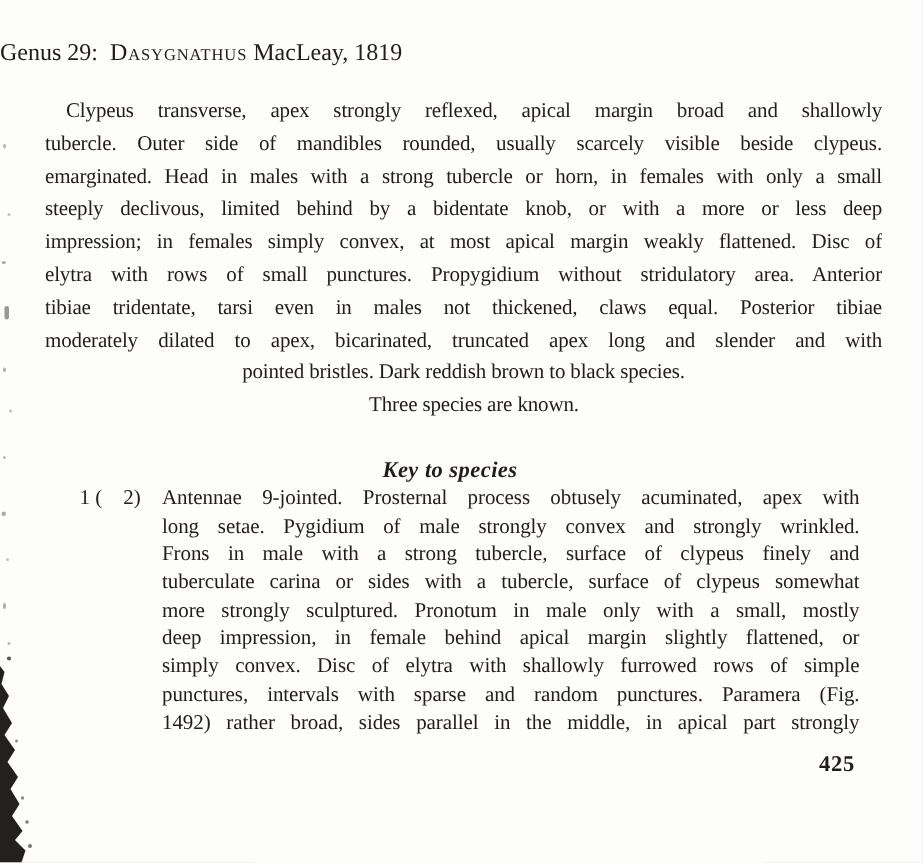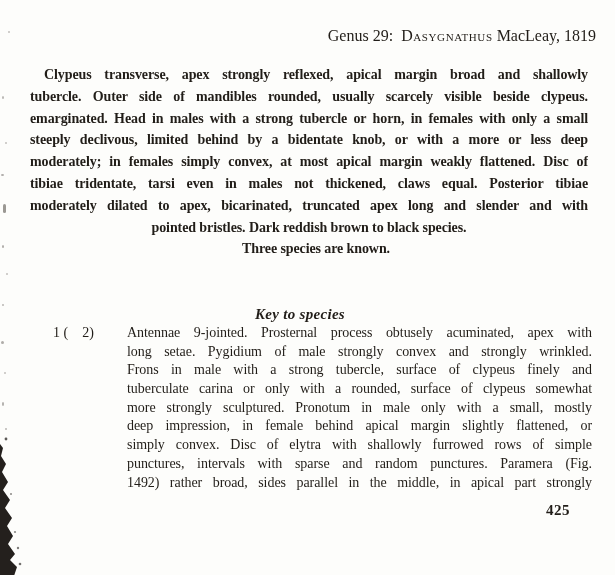--- a/index.html
+++ b/index.html
@@ -11,45 +11,45 @@
     position:relative;
     width:615px;height:575px;
     background:var(--paper);
     color:var(--ink);
     font-family:"Liberation Serif","DejaVu Serif",serif;
     overflow:hidden;
     margin:0 auto;
   }
   .title{
     position:absolute;top:25px;left:0;width:596px;
-    text-align:right;font-size:16px;line-height:22px;
+    text-align:left;font-size:16px;line-height:22px;
   }
   .title span{white-space:pre;}
   .smallcaps{font-variant:small-caps;letter-spacing:.6px;}
   .bodytext{
     position:absolute;left:30px;top:64px;width:558px;
-    font-size:14px;letter-spacing:-0.1px;font-weight:bold;
+    font-size:14px;letter-spacing:-0.1px;
   }
   .bodytext .tline{height:21.8px;line-height:21.8px;}
   .tline{overflow:hidden;text-align:center;}
   .tline.just{text-align:justify;}
   .tline.just::after{content:"";display:inline-block;width:100%;height:0;}
   .tline.indent{text-indent:14px;}
   .key-heading{
     position:absolute;top:303px;left:0;width:600px;
     text-align:center;font-style:italic;font-size:15px;line-height:22px;
     letter-spacing:.3px;
     font-weight:bold;
   }
   .key-label{
     position:absolute;left:53px;top:324px;
     font-size:14px;line-height:18.7px;white-space:pre;
   }
   .key-text{
-    position:absolute;left:127px;top:324px;width:465px;
+    position:absolute;left:108px;top:324px;width:465px;
     font-size:14px;letter-spacing:-0.05px;
   }
   .key-text .tline{height:18.7px;line-height:18.7px;}
   .page-number{
     position:absolute;left:546px;top:500px;
     font-size:15px;font-weight:bold;letter-spacing:.5px;line-height:20px;
   }
   .blob{position:absolute;left:0;top:436px;}
   .sp{position:absolute;background:#3a332c;border-radius:50%;}
 </style>
@@ -60,36 +60,37 @@
 
   <div class="title">
     <span>Genus 29:  </span><span class="smallcaps">Dasygnathus</span><span> MacLeay, 1819</span>
   </div>
 
   <div class="bodytext" id="desc">
       <div class="tline just indent">Clypeus transverse, apex strongly reflexed, apical margin broad and shallowly</div>
       <div class="tline just">tubercle. Outer side of mandibles rounded, usually scarcely visible beside clypeus.</div>
       <div class="tline just">emarginated. Head in males with a strong tubercle or horn, in females with only a small</div>
       <div class="tline just">steeply declivous, limited behind by a bidentate knob, or with a more or less deep</div>
-      <div class="tline just">moderately; in females simply convex, at most apical margin weakly flattened. Disc of</div>
+      <div class="tline just">impression; in females simply convex, at most apical margin weakly flattened. Disc of</div>
+      <div class="tline just">elytra with rows of small punctures. Propygidium without stridulatory area. Anterior</div>
       <div class="tline just">tibiae tridentate, tarsi even in males not thickened, claws equal. Posterior tibiae</div>
       <div class="tline just">moderately dilated to apex, bicarinated, truncated apex long and slender and with</div>
       <div class="tline">pointed bristles. Dark reddish brown to black species.</div>
       <div class="tline indent">Three species are known.</div>
     </div>
 
   <div class="key-heading">Key to species</div>
 
   <div class="key-label">1 (    2)</div>
 
   <div class="key-text" id="keytext">
       <div class="tline just">Antennae 9-jointed. Prosternal process obtusely acuminated, apex with</div>
       <div class="tline just">long setae. Pygidium of male strongly convex and strongly wrinkled.</div>
       <div class="tline just">Frons in male with a strong tubercle, surface of clypeus finely and</div>
-      <div class="tline just">tuberculate carina or only with a rounded, surface of clypeus somewhat</div>
+      <div class="tline just">tuberculate carina or sides with a tubercle, surface of clypeus somewhat</div>
       <div class="tline just">more strongly sculptured. Pronotum in male only with a small, mostly</div>
       <div class="tline just">deep impression, in female behind apical margin slightly flattened, or</div>
       <div class="tline just">simply convex. Disc of elytra with shallowly furrowed rows of simple</div>
       <div class="tline just">punctures, intervals with sparse and random punctures. Paramera (Fig.</div>
       <div class="tline just">1492) rather broad, sides parallel in the middle, in apical part strongly</div>
     </div>
 
   <div class="page-number">425</div>
 
   <svg class="blob" width="26" height="140" viewBox="0 0 26 140" aria-hidden="true">

